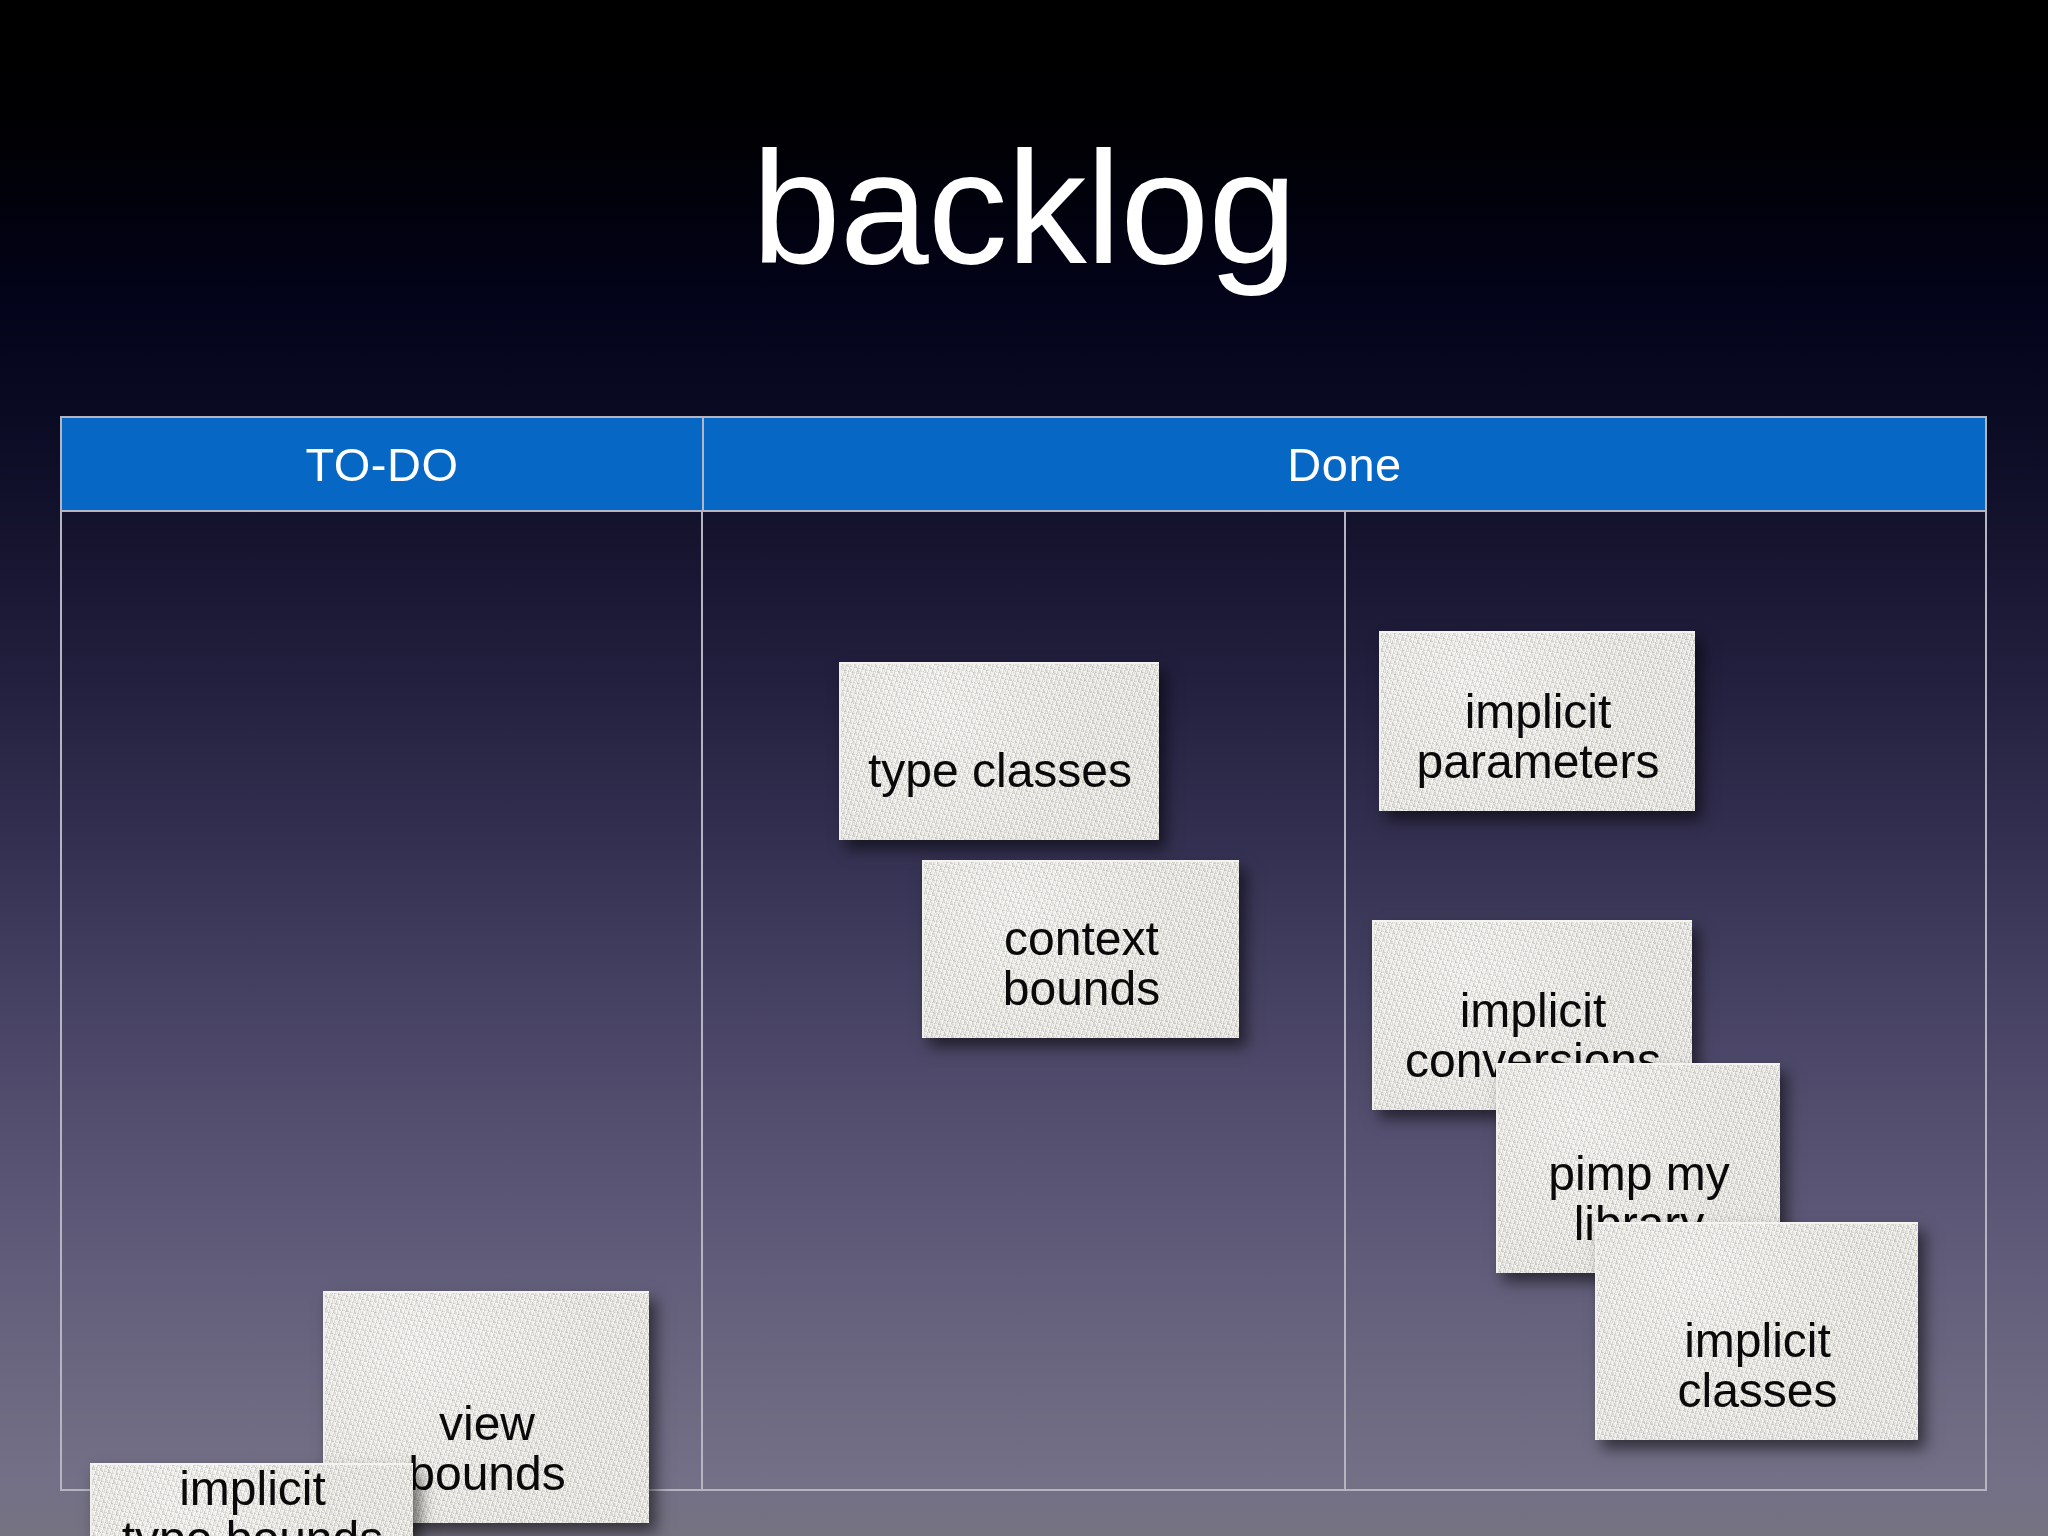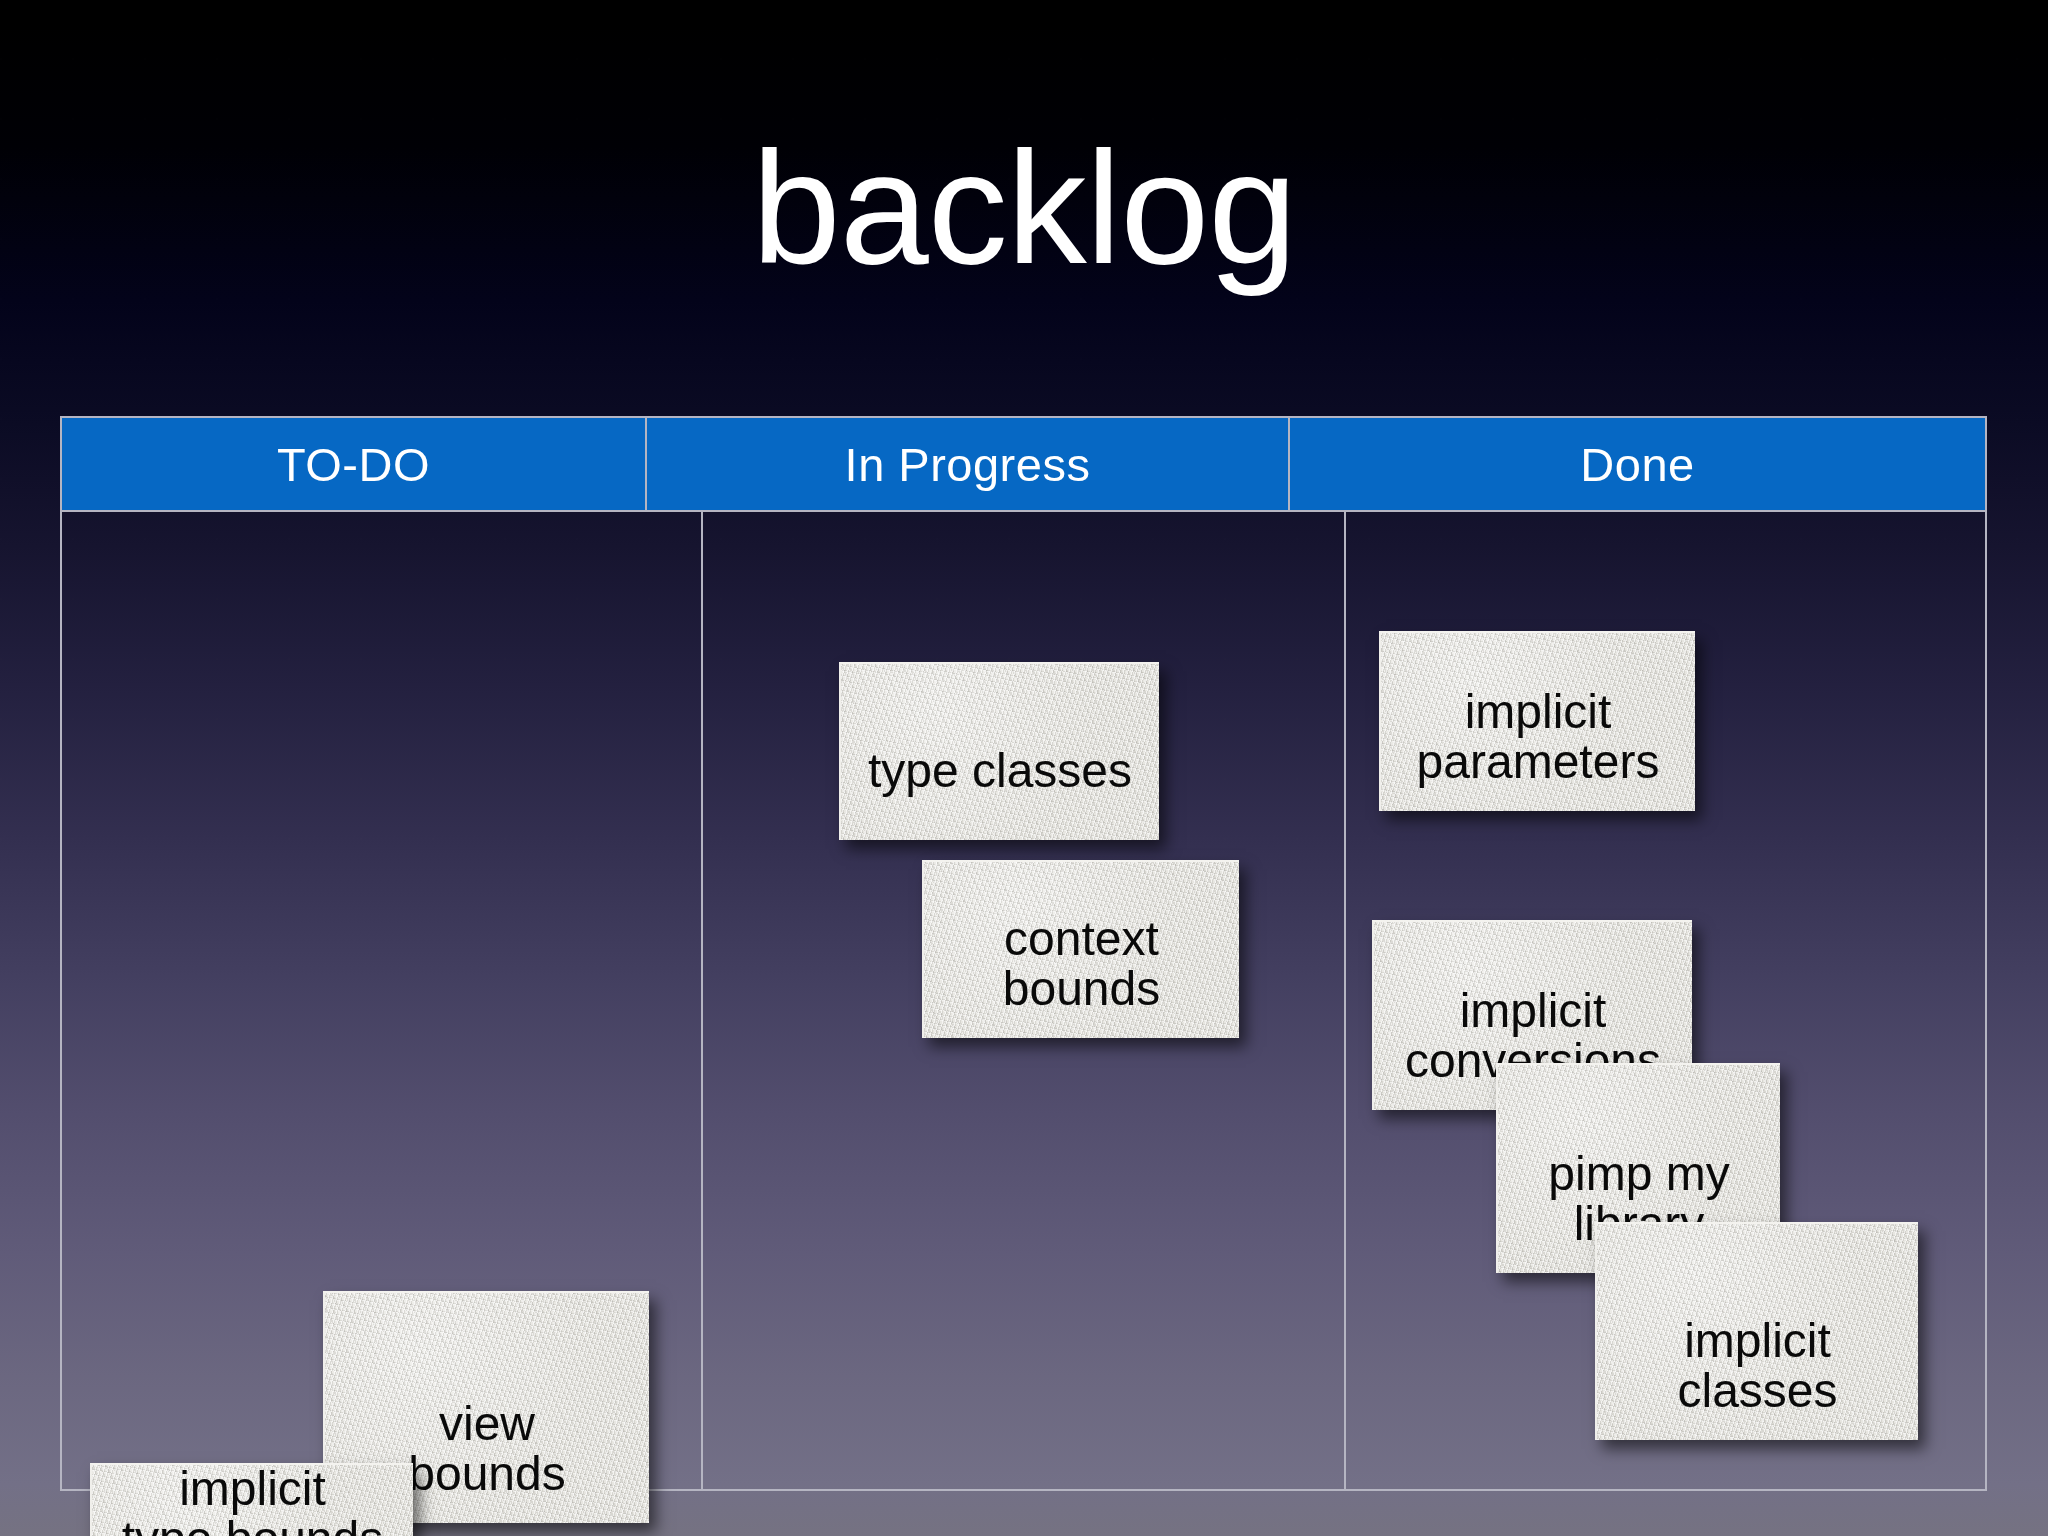--- a/index.html
+++ b/index.html
@@ -89,21 +89,21 @@
     display: flex;
     align-items: center;
     justify-content: center;
     color: #ffffff;
     font-size: 47px;
     font-weight: 300;
     letter-spacing: .5px;
     box-sizing: border-box;
   }
 
-  .header-cell.c1 { width: 585px; border-right: 2px solid #b5b5c2; }
+  .header-cell.c1 { width: 642px; border-right: 2px solid #b5b5c2; }
   .header-cell.c2 { width: 643px; border-right: 2px solid #b5b5c2; }
   .header-cell.c3 { flex: 1 1 auto; }
 
   #body-row {
     position: relative;
     flex: 1 1 auto;
     display: flex;
   }
   .body-cell { box-sizing: border-box; }
   .body-cell.c1 { width: 641px; border-right: 2px solid #b5b5c2; }
@@ -158,23 +158,20 @@
   <div id="noise"></div>
 
   <div id="title">backlog</div>
 
   <div id="board">
 
     <div id="header-row">
       <div class="header-cell c1">
         <span>TO-DO</span>
       </div>
-      <div class="header-cell c2">
-        <span>In Progress</span>
-      </div>
       <div class="header-cell c3">
         <span>Done</span>
       </div>
     </div>
 
     <div id="body-row">
       <div class="body-cell c1"></div>
       <div class="body-cell c2"></div>
       <div class="body-cell c3"></div>
 

